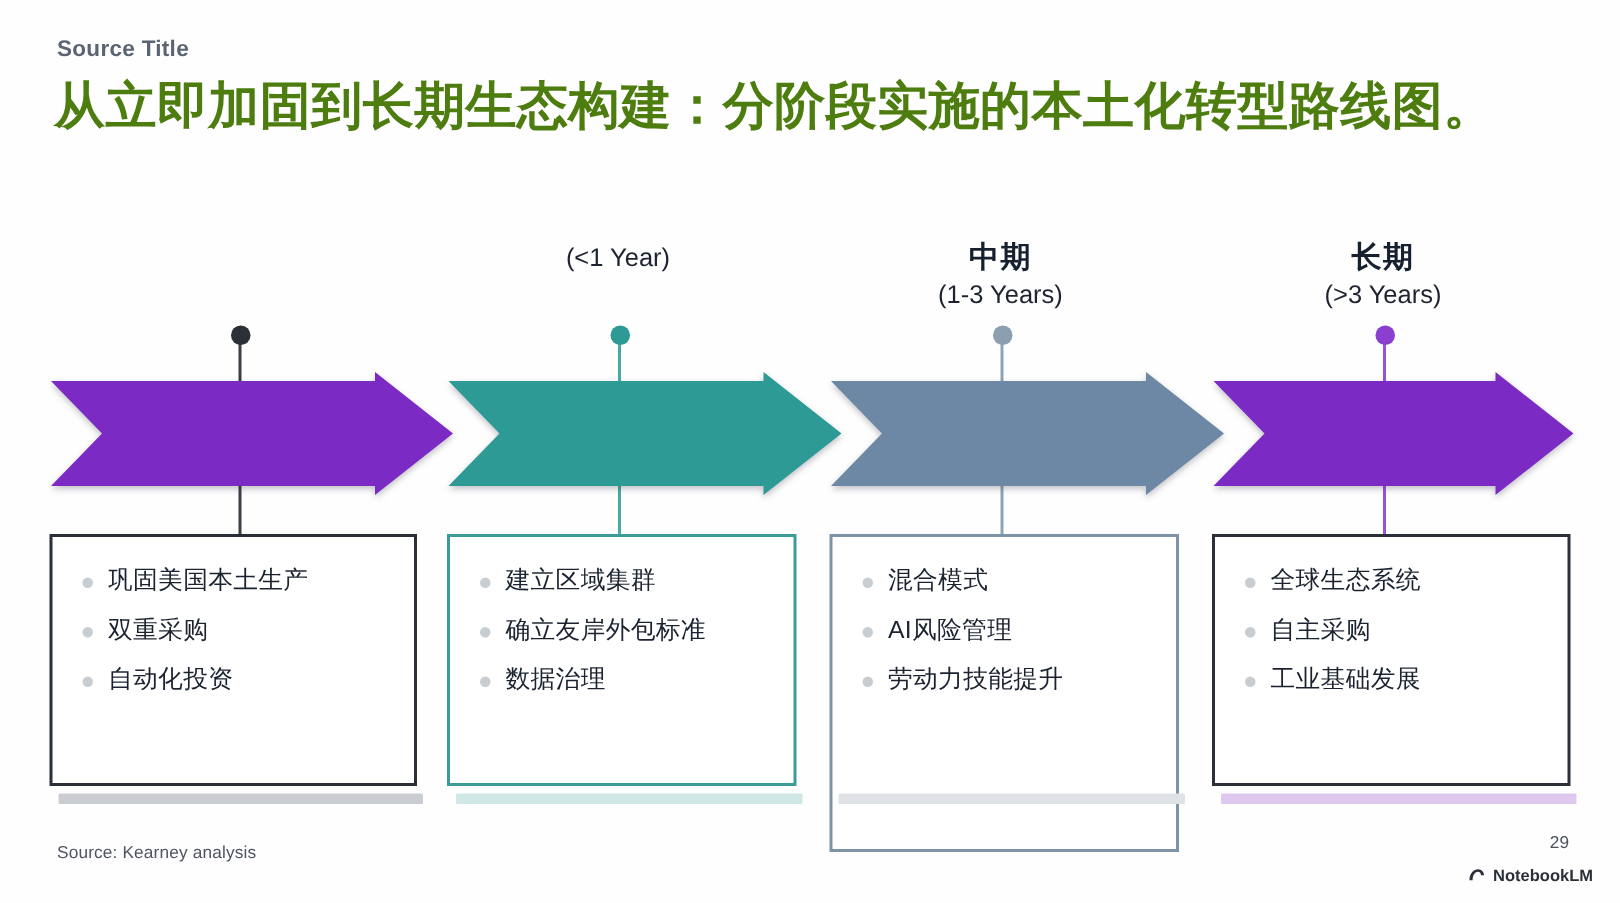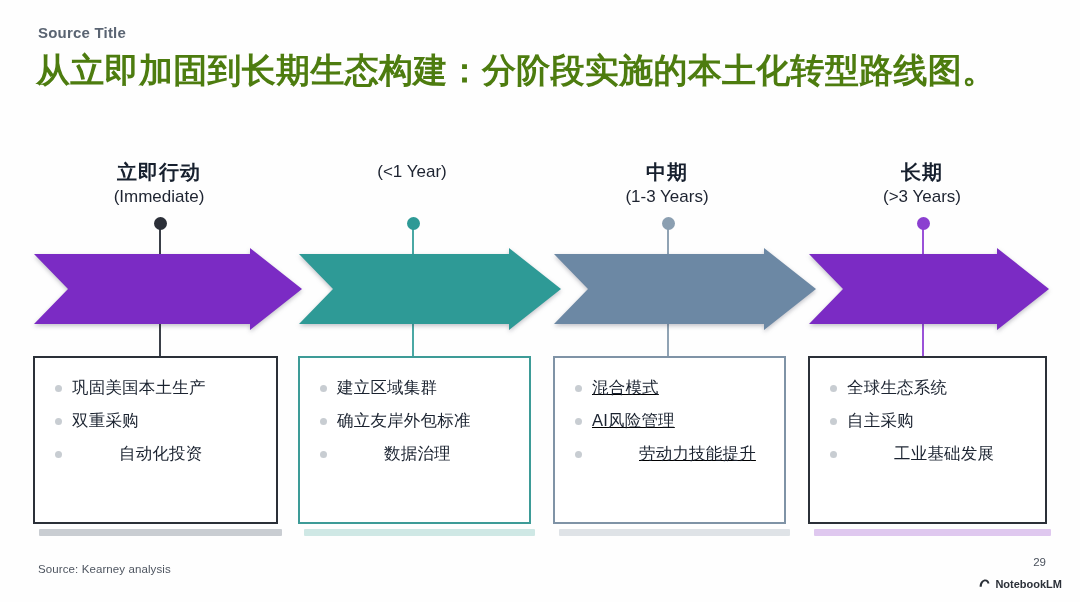--- a/index.html
+++ b/index.html
@@ -110,21 +110,21 @@
     box-sizing: border-box;
   }
   .box-inner {
     padding: 18px 14px 14px 20px;
   }
   .bullet-row {
     display: flex;
     align-items: flex-start;
     margin-bottom: 9px;
   }
-  .bullet-row:last-child { margin-bottom: 0; gap: 47px; }
+  .bullet-row:last-child { margin-bottom: 0; }
   .bullet-dot {
     width: 7px;
     height: 7px;
     border-radius: 50%;
     background: #c8cdd2;
     margin-top: 9px;
     margin-right: 10px;
     flex: 0 0 auto;
   }
   .bullet-text {
@@ -171,24 +171,20 @@
 </head>
 <body>
 
 <div class="slide">
 
   <div class="eyebrow">Source Title</div>
   <div class="headline">从立即加固到长期生态构建：分阶段实施的本土化转型路线图。</div>
 
   <div class="timeline">
 
-    <div class="phase-head" style="left:44px; top:0;">
-      <div class="phase-title-cn">立即行动</div>
-      <div class="phase-title-en">(Immediate)</div>
-    </div>
     <div class="phase-head" style="left:297px; top:0;">
       <div class="phase-title-en">(&lt;1 Year)</div>
     </div>
     <div class="phase-head" style="left:552px; top:0;">
       <div class="phase-title-cn">中期</div>
       <div class="phase-title-en">(1-3 Years)</div>
     </div>
     <div class="phase-head" style="left:807px; top:0;">
       <div class="phase-title-cn">长期</div>
       <div class="phase-title-en">(&gt;3 Years)</div>
@@ -262,21 +258,21 @@
           <span class="bullet-text">确立友岸外包标准</span>
         </div>
         <div class="bullet-row">
           <span class="bullet-dot"></span>
           <span class="bullet-text">数据治理</span>
         </div>
       </div>
     </div>
     <div class="box-shadowbar" style="left:304px; top:369px; width:231px; background:#cfe8e5;"></div>
 
-    <div class="box" style="left:553px; top:196px; width:233px; height:168px; border:2.5px solid #7f93a6;text-decoration:underline;">
+    <div class="box" style="left:553px; top:196px; width:233px; height:212px; border:2.5px solid #7f93a6;">
       <div class="box-inner">
         <div class="bullet-row">
           <span class="bullet-dot"></span>
           <span class="bullet-text">混合模式</span>
         </div>
         <div class="bullet-row">
           <span class="bullet-dot"></span>
           <span class="bullet-text">AI风险管理</span>
         </div>
         <div class="bullet-row">

